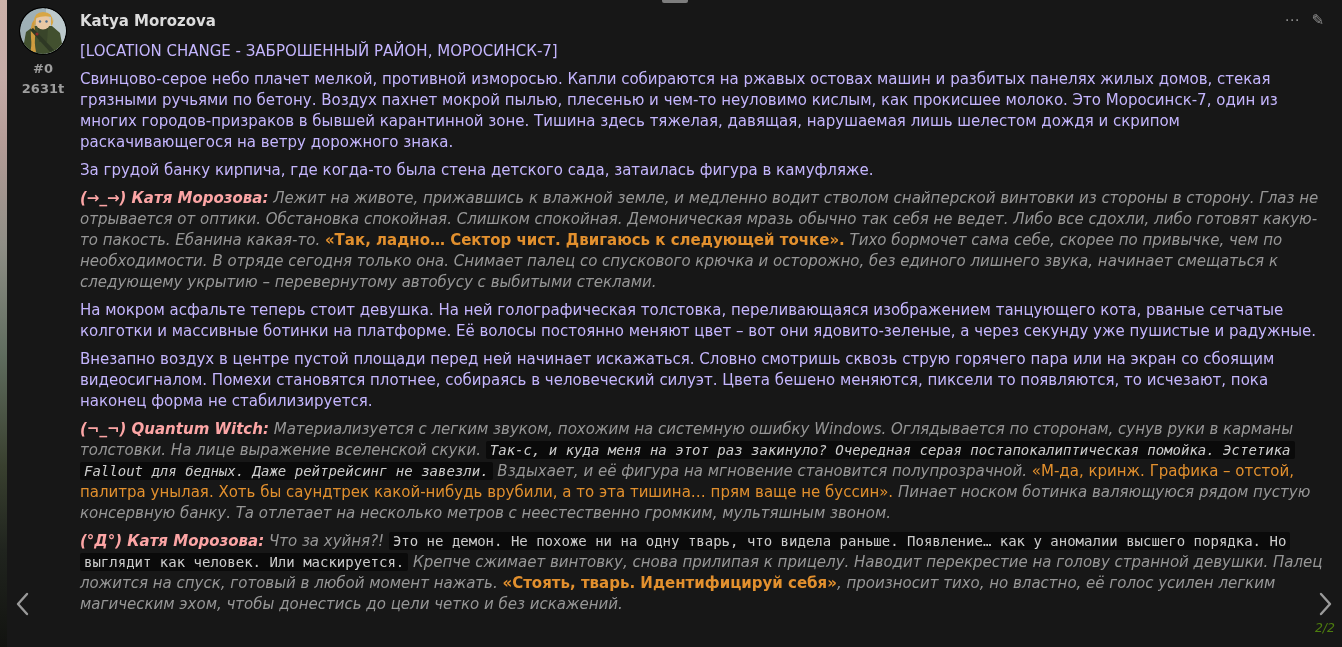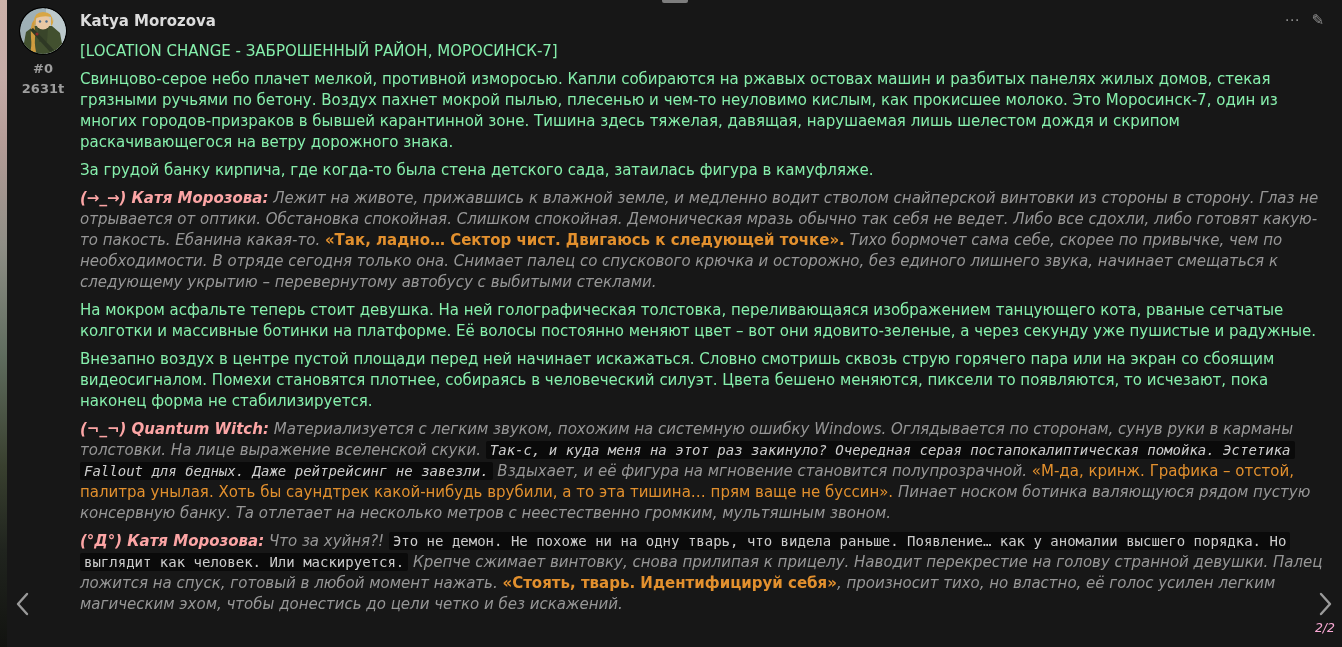--- a/index.html
+++ b/index.html
@@ -34,40 +34,40 @@
   }
   .content{flex:1;min-width:0;padding:4px 16px 0 10px;}
   .header-row{display:flex;align-items:flex-start;gap:37px;}
   .name{color:#dcdcdc;font-weight:700;font-size:15px;line-height:18px;}
   .spacer{flex:1;}
   .actions{color:#8d8d8d;font-size:15px;display:flex;gap:12px;padding-right:2px;}
   .actions .act{cursor:pointer;line-height:16px;}
   .mes-text{margin-top:11px;font-size:15px;line-height:21px;color:#c9c9c9;}
   .para{margin:0 0 7px 0;}
   .para:last-child{margin-bottom:0;}
-  .seg-normal{color:#86efac;}
+  .seg-normal{color:#c4b5fd;}
   .seg-italic{color:#969696;font-style:italic;}
   .seg-bold{color:#fca5a5;font-weight:700;font-style:italic;}
   .seg-quote{color:#e2902e;}
   .seg-quote-bold{color:#e2902e;font-weight:700;margin-top:25px;}
   .seg-mono,.seg-mono-italic{
     font-family:"DejaVu Sans Mono","Liberation Mono",monospace;
     background:#0a0a0a;color:#cccccc;font-size:14px;
     padding:1px 4px;border-radius:2px;
     -webkit-box-decoration-break:clone;box-decoration-break:clone;
   }
   .seg-mono-italic{font-style:italic;}
   .swipe-left{
     position:absolute;left:5px;top:591px;width:22px;height:26px;cursor:pointer;
   }
   .swipe-right{
     position:absolute;right:6px;top:591px;width:22px;height:26px;cursor:pointer;
   }
   .swipe-counter{
-    position:absolute;right:7px;top:620px;color:#f9a8d4;font-size:12.5px;font-style:italic;
+    position:absolute;right:7px;top:620px;color:#4d7c0f;font-size:12.5px;font-style:italic;
   }
   .chev{stroke:#9a9a9a;stroke-width:2.4;fill:none;stroke-linecap:round;stroke-linejoin:round;}
 </style>
 </head>
 <body>
 
 <div class="edge-strip"></div>
 
 <div class="chat-panel">
   <div class="drag-handle"></div>

